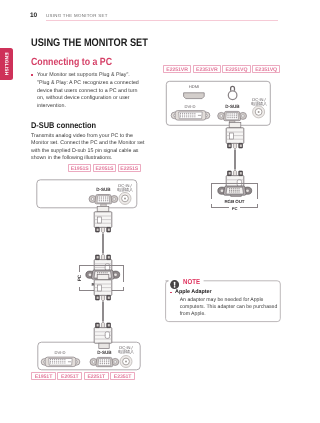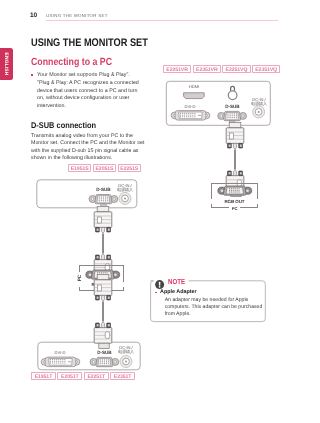--- a/index.html
+++ b/index.html
@@ -453,21 +453,21 @@
       <rect x="-0.5" y="22.4" width="3.8" height="4.6" rx="0.5" fill="#565053" stroke="#3b3639" stroke-width="0.6"></rect>
       <rect x="10.7" y="22.4" width="3.8" height="4.6" rx="0.5" fill="#565053" stroke="#3b3639" stroke-width="0.6"></rect>
       <rect x="0.6" y="23.5" width="2" height="2.4" fill="#cfcac7"></rect>
       <rect x="11.8" y="23.5" width="2" height="2.4" fill="#cfcac7"></rect>
       <path d="M5.4 22.4 h3.2 v4.0 l-1.6 1.8 l-1.6 -1.8 z" fill="#e6e2df" stroke="#7c7679" stroke-width="0.6"></path>
       <rect x="2.8" y="1.4" width="10.4" height="5.4" fill="#e8e5e3" stroke="#7c7679" stroke-width="0.7"></rect>
     </g>
   </svg>
   </div>
 
-  <div class="note" style="left:150px;top:274.5px;width:116px;height:47px;">
+  <div class="note" style="left:165px;top:274.5px;width:116px;height:47px;">
     <svg class="noteframe" width="116" height="50" viewBox="0 0 116 50">
       <path d="M0.4 5.8 h2.6 M38.6 5.8 h73.6 a3.1 3.1 0 0 1 3.1 3.1 v34.6 a3.1 3.1 0 0 1 -3.1 3.1 h-108.5 a3.1 3.1 0 0 1 -3.1 -3.1 v-34.6 a3.1 3.1 0 0 1 3.1 -3.1 h0.1" fill="none" stroke="#a5a0a3" stroke-width="0.75" stroke-linecap="butt"></path>
     </svg>
     <div class="note-icon">
       <svg width="9.2" height="9.2" viewBox="0 0 9 9">
           <circle cx="4.5" cy="4.5" r="4.4" fill="#474445"></circle>
           <rect x="3.8" y="1.7" width="1.4" height="3.9" rx="0.6" fill="#ffffff"></rect>
           <circle cx="4.5" cy="6.7" r="0.82" fill="#ffffff"></circle>
         </svg>
     </div>

